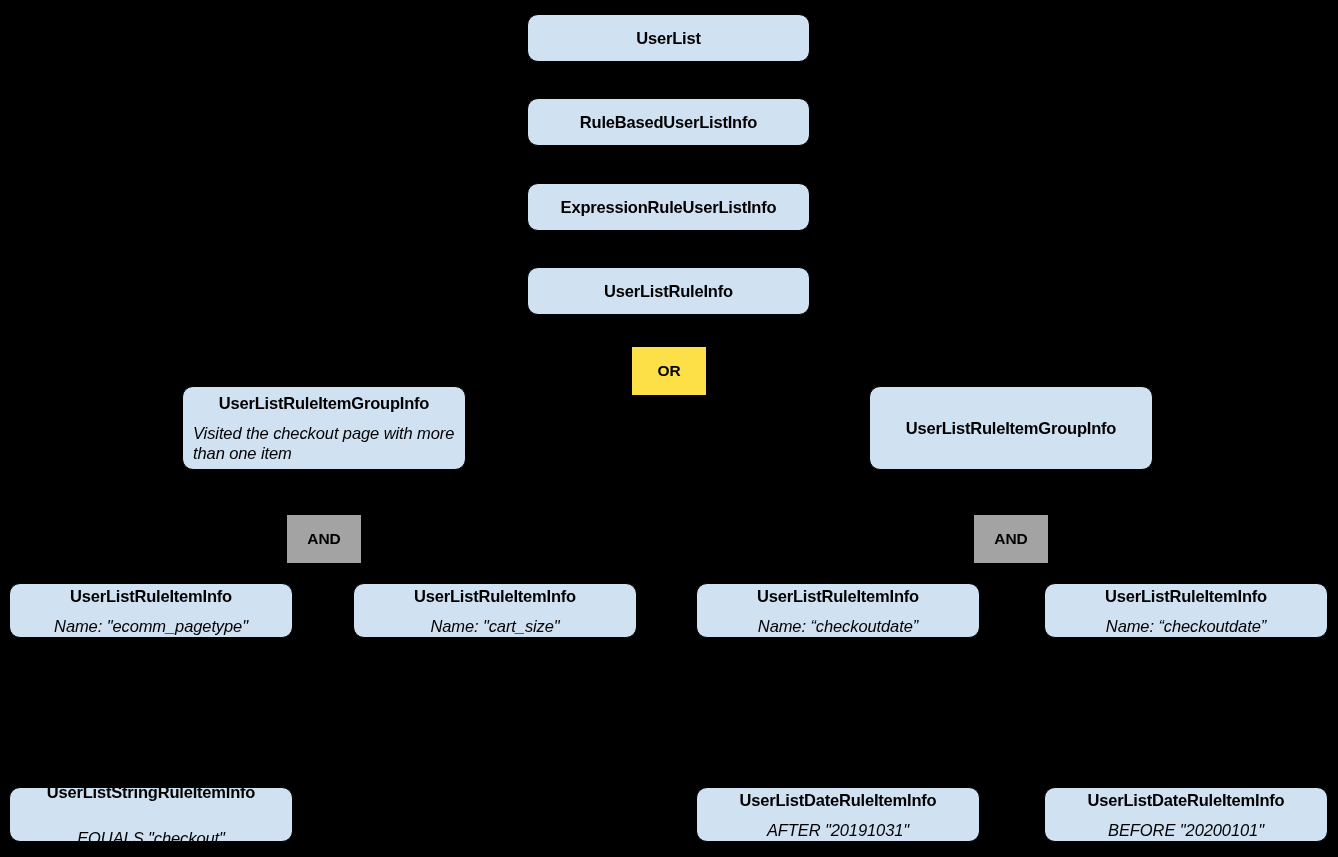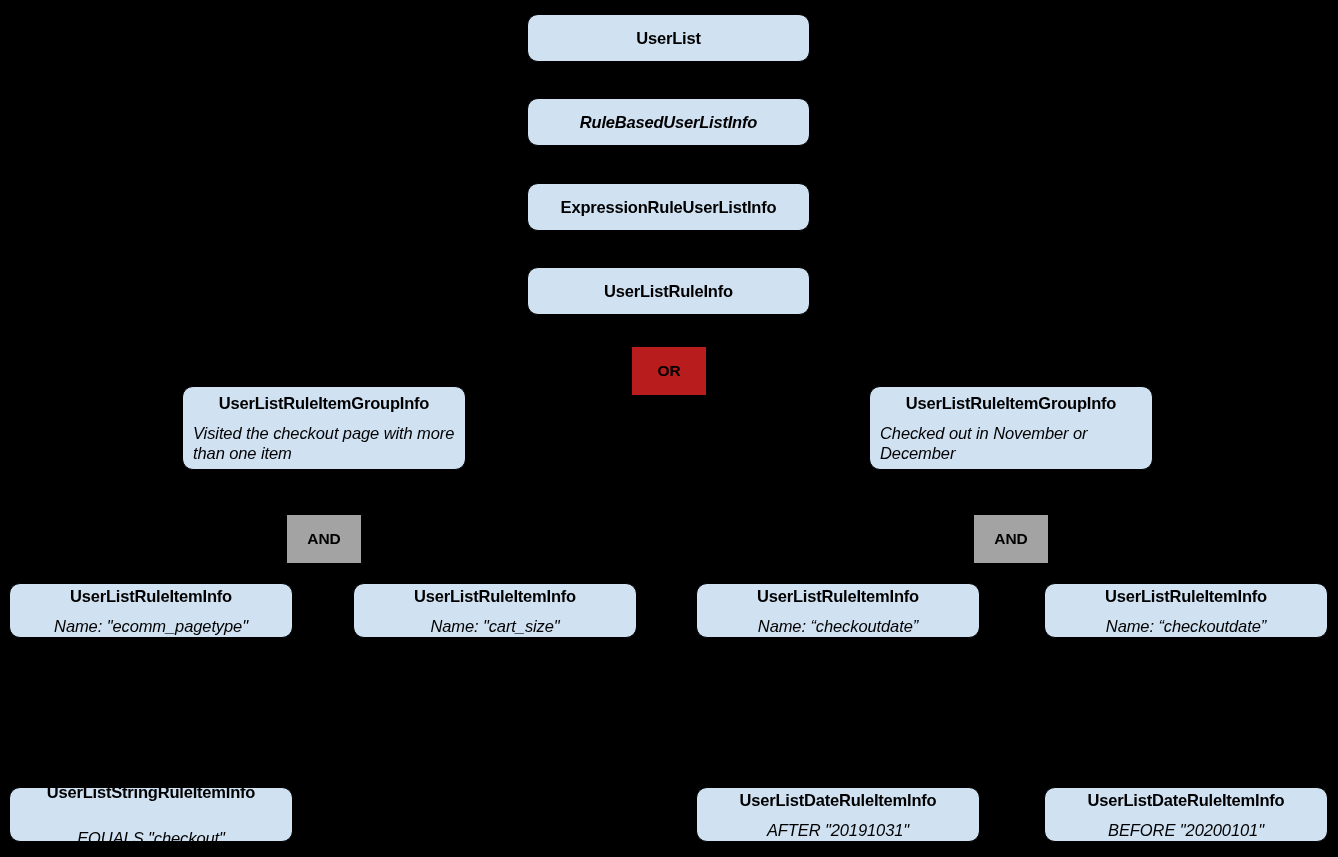--- a/index.html
+++ b/index.html
@@ -48,21 +48,21 @@
   .node.class-box {
     background: #d0e1f2;
     border-radius: 11px;
   }
 
   .node.op-box {
     border-radius: 0;
   }
 
   .node.op-or {
-    background: #b91c1c;
+    background: #fde047;
   }
 
   .node.op-and {
     background: #a3a3a3;
   }
 
   .node-title {
     font-weight: bold;
     font-size: 16.5px;
     line-height: 20px;
@@ -131,21 +131,21 @@
       <polygon points="495,789 489,777 501,777"></polygon>
       <polygon points="838,789 832,777 844,777"></polygon>
       <polygon points="1186,789 1180,777 1192,777"></polygon>
     </g>
   </svg>
 
   <div class="node class-box" style="left:527px; top:14px; width:283px; height:48px;">
     <div class="node-title">UserList</div>
   </div>
 
-  <div class="node class-box" style="left:527px; top:98px; width:283px; height:48px;font-style:italic;">
+  <div class="node class-box" style="left:527px; top:98px; width:283px; height:48px;">
     <div class="node-title">RuleBasedUserListInfo</div>
   </div>
 
   <div class="node class-box" style="left:527px; top:183px; width:283px; height:48px;">
     <div class="node-title">ExpressionRuleUserListInfo</div>
   </div>
 
   <div class="node class-box" style="left:527px; top:267px; width:283px; height:48px;">
     <div class="node-title">UserListRuleInfo</div>
   </div>
@@ -154,21 +154,20 @@
     <div class="op-label">OR</div>
   </div>
 
   <div class="node class-box" style="left:182px; top:386px; width:284px; height:84px;">
     <div class="node-title">UserListRuleItemGroupInfo</div>
     <div class="node-sub">Visited the checkout page with more than one item</div>
   </div>
 
   <div class="node class-box" style="left:869px; top:386px; width:284px; height:84px;">
     <div class="node-title">UserListRuleItemGroupInfo</div>
-    <div class="node-sub">Checked out in November or December</div>
   </div>
 
   <div class="node op-box op-and" style="left:286px; top:514px; width:76px; height:50px;">
     <div class="op-label">AND</div>
   </div>
 
   <div class="node op-box op-and" style="left:973px; top:514px; width:76px; height:50px;">
     <div class="op-label">AND</div>
   </div>
 

